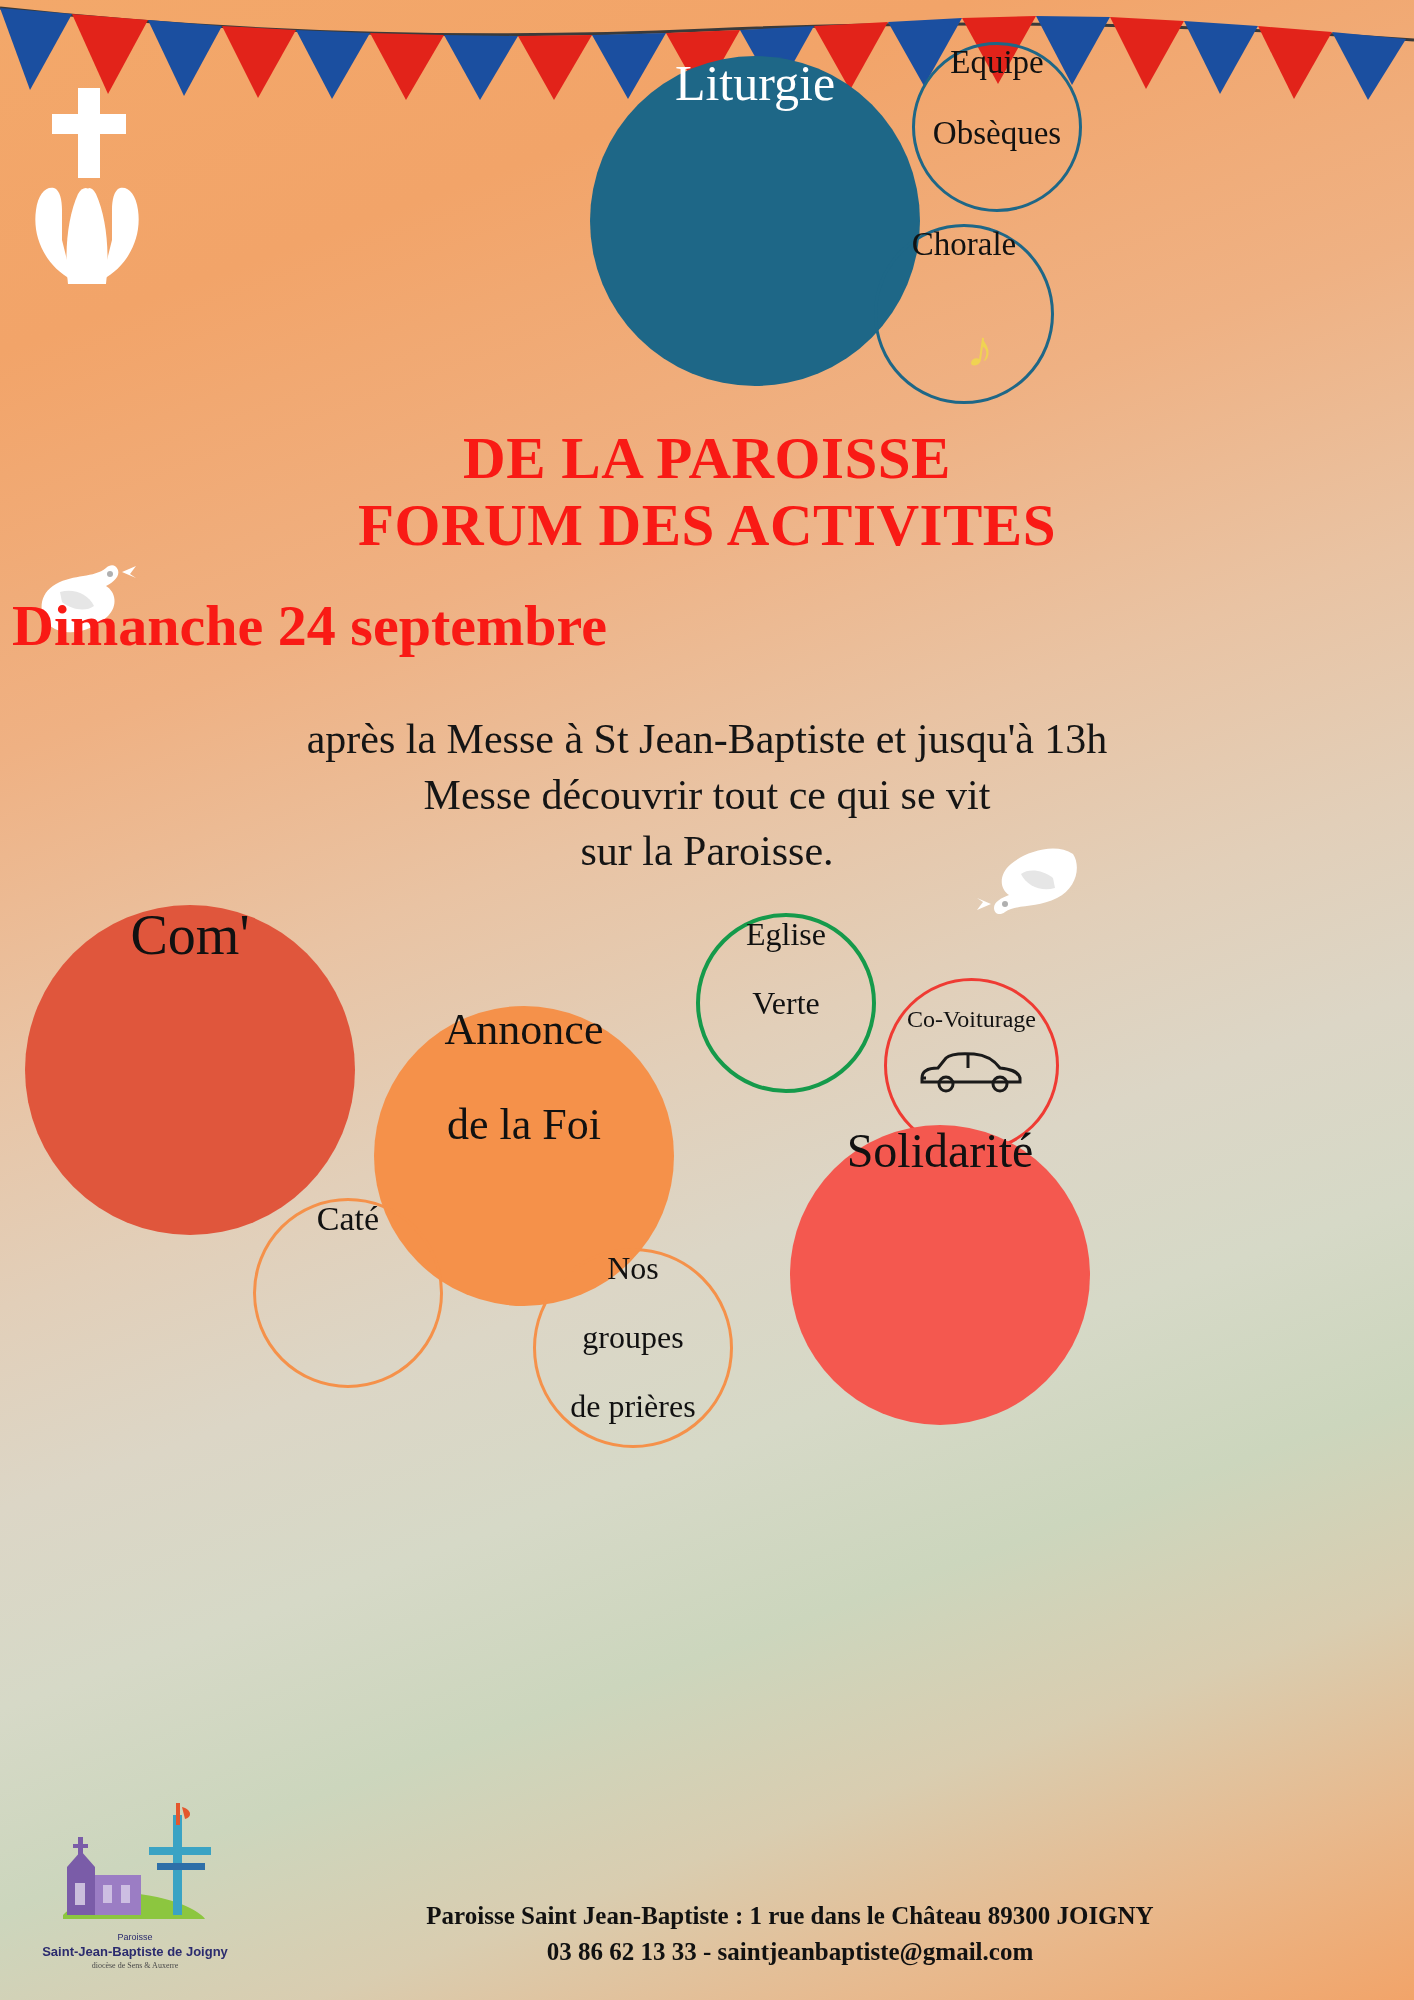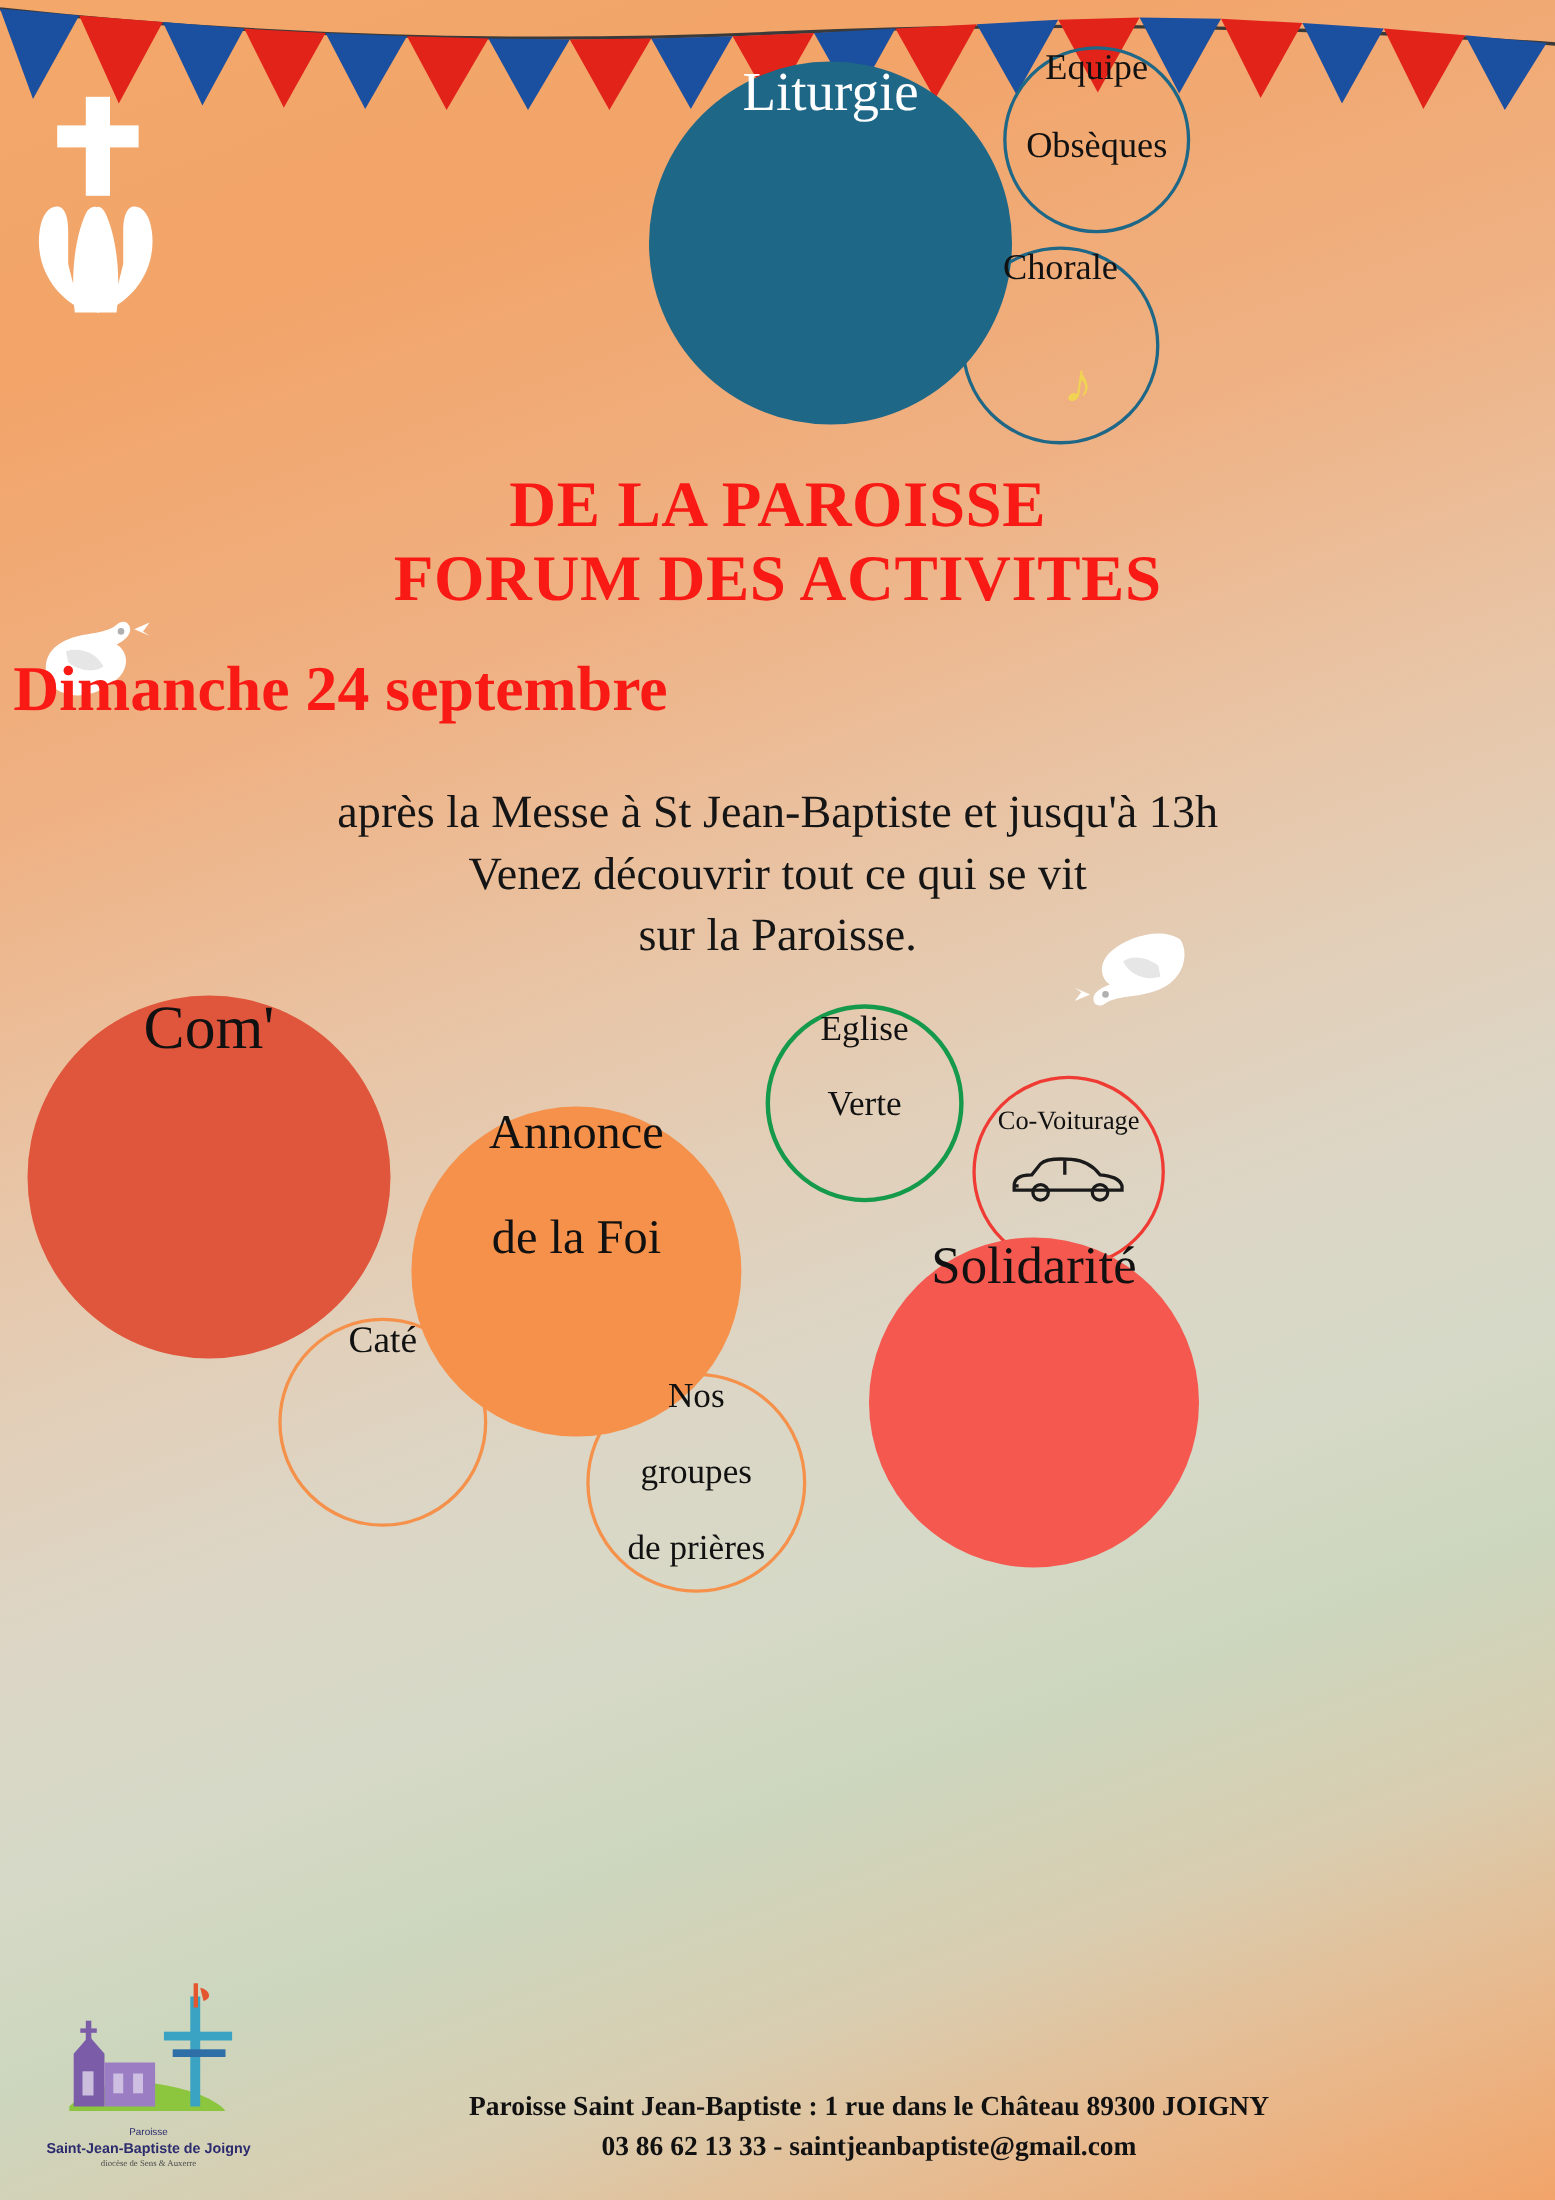--- a/index.html
+++ b/index.html
@@ -328,21 +328,21 @@
 
   <div class="title">
     <div>DE LA PAROISSE</div>
     <div>FORUM DES ACTIVITES</div>
   </div>
 
   <div class="subtitle">Dimanche 24 septembre</div>
 
   <div class="body-text">
     <div>après la Messe à St Jean-Baptiste et jusqu'à 13h</div>
-    <div>Venez découvrir tout ce qui se vit</div>
+    <div>Messe découvrir tout ce qui se vit</div>
     <div>sur la Paroisse.</div>
   </div>
 
   <div class="logo">
     <svg width="180" height="130" viewBox="0 0 180 130">
       <path d="M18,118 C40,96 78,92 112,100 C140,106 156,116 160,122 L18,122 Z" fill="#8cc63f"></path>
       <path d="M22,118 L22,70 L36,54 L50,70 L50,118 Z" fill="#7a5ca8"></path>
       <path d="M50,118 L50,78 L96,78 L96,118 Z" fill="#9b7dc4"></path>
       <rect x="33" y="40" width="5" height="18" fill="#7a5ca8"></rect>
       <rect x="28" y="47" width="15" height="4" fill="#7a5ca8"></rect>

